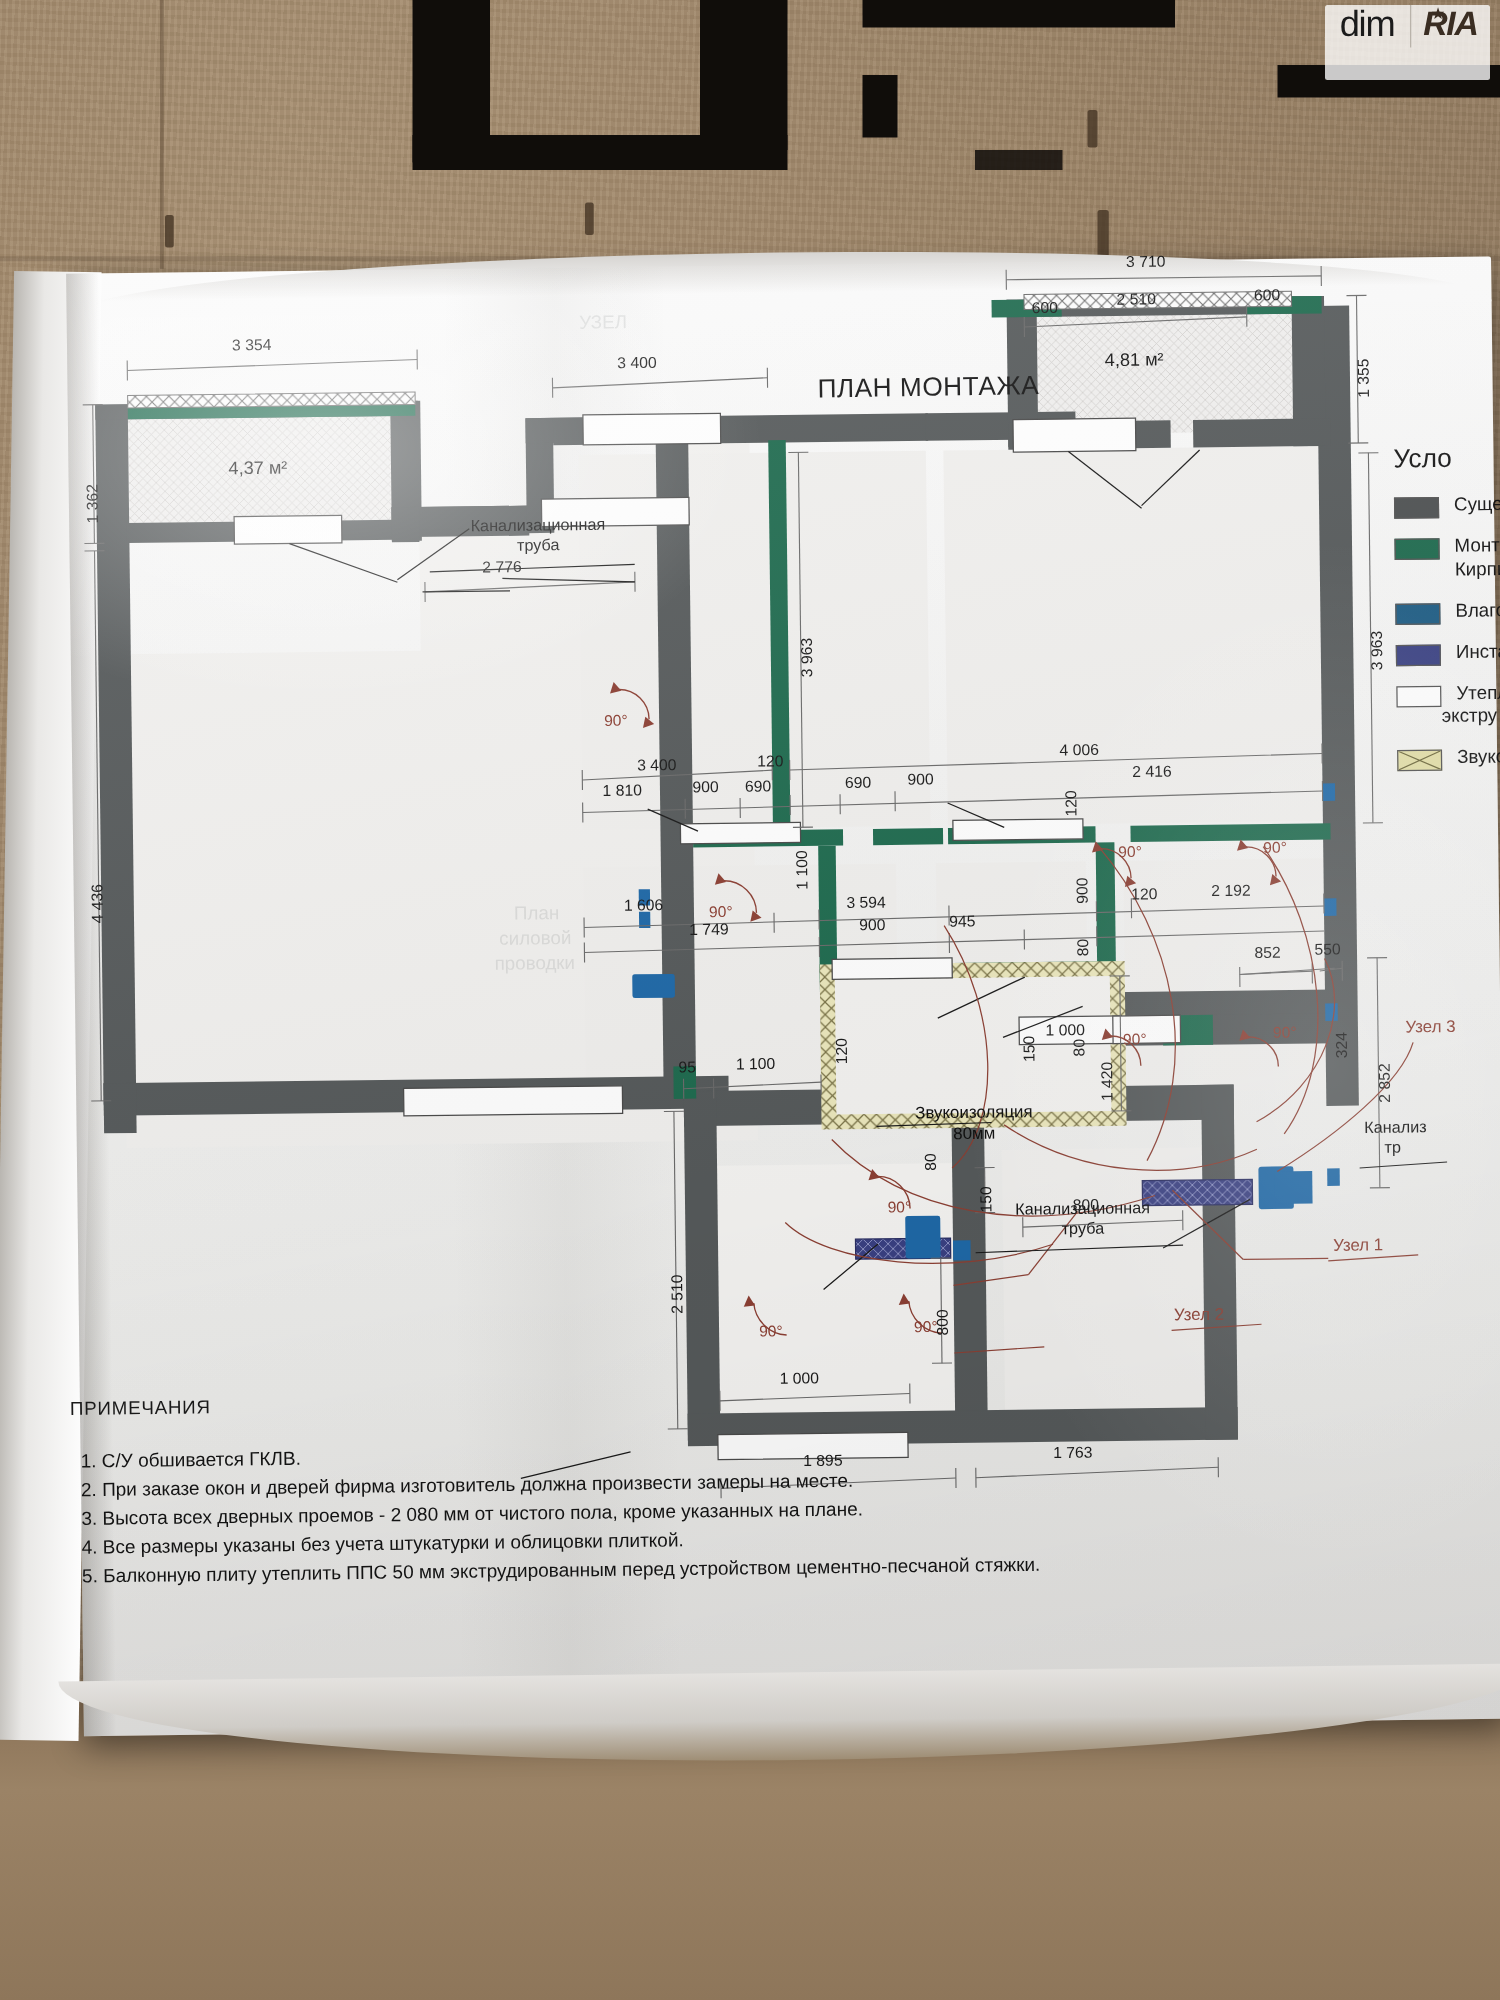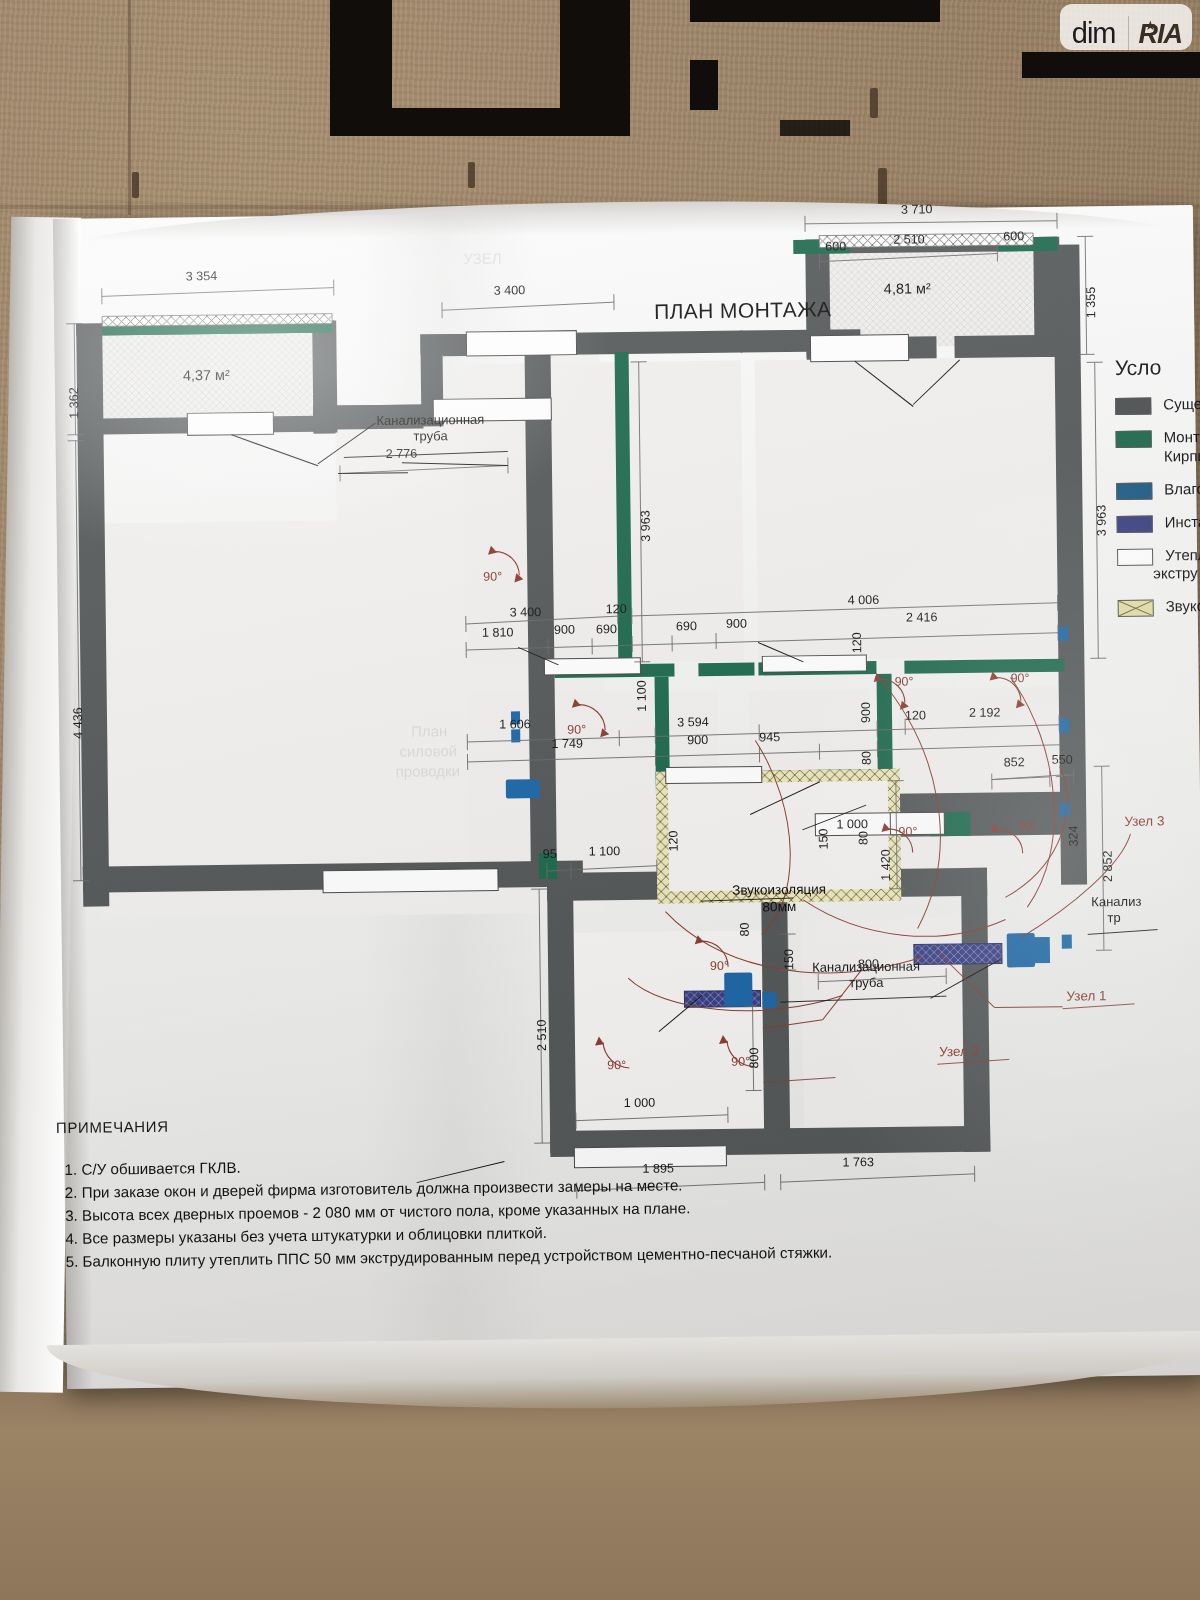--- a/index.html
+++ b/index.html
@@ -23,21 +23,21 @@
   }
   .cb-seam{position:absolute;background:rgba(90,72,52,.45);}
   .cb-tab{position:absolute;background:rgba(70,54,38,.8);border-radius:2px;}
   .black-mark{position:absolute;background:#100d0a;}
   .cb-bottom{
     position:absolute;left:0;right:0;bottom:0;height:240px;
     background:linear-gradient(180deg,#8a7257 0%,#9b8366 30%,#8e765a 100%);
   }
   
   .watermark{position:absolute;top:4px;right:8px;display:flex;
-    background:rgba(255,255,255,.78);height:46px;align-items:flex-end;border-radius:12px;}
+    background:rgba(255,255,255,.78);height:60px;align-items:flex-start;border-radius:2px;}
   .wm-dim{padding:0 12px;font-size:29px;color:#1b1b1b;letter-spacing:-1px;font-weight:400;}
   .wm-sep{width:1px;background:#b9b3aa;height:34px;}
   .wm-ria{padding:0 10px;font-size:27px;font-weight:700;color:#3a2d22;
     font-style:italic;position:relative;letter-spacing:-1px;}
   .wm-star{position:absolute;top:-1px;left:16px;font-size:13px;color:#3a2d22;font-style:normal;}
   
   .paper{
     position:absolute;left:60px;top:212px;width:1140px;height:1170px;
     background:linear-gradient(178deg,#fbfbfb 0%,#f3f3f2 40%,#ededeb 75%,#e6e5e3 100%);
     box-shadow:0 8px 26px rgba(0,0,0,.45);

